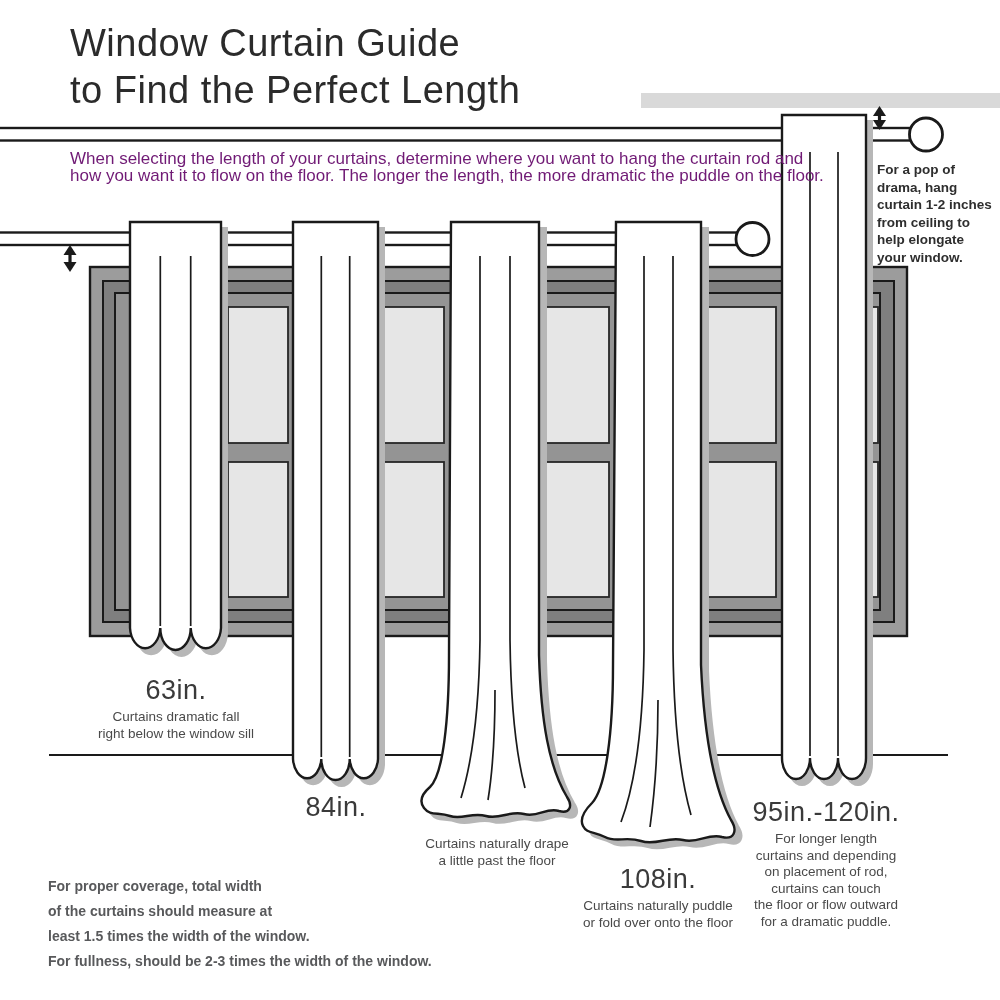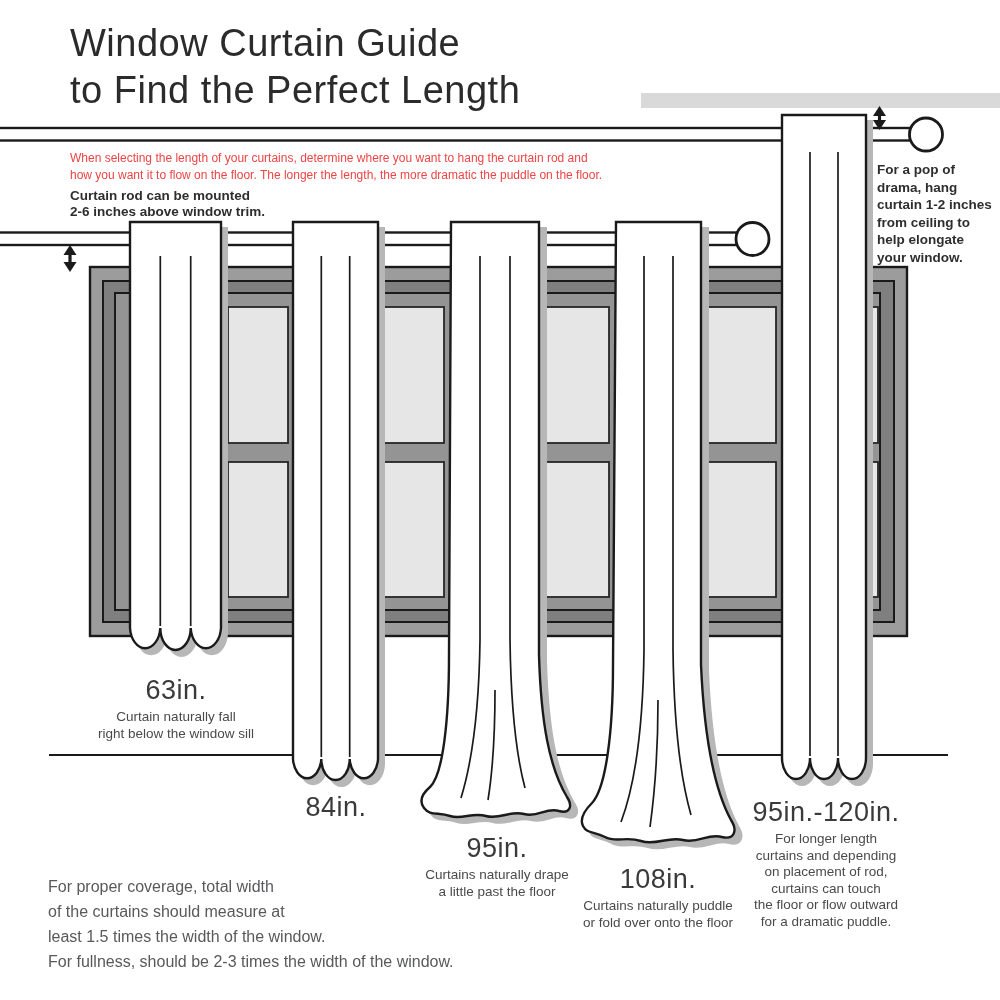--- a/index.html
+++ b/index.html
@@ -7,32 +7,32 @@
     position:relative;width:1000px;height:1000px;background:#fff;overflow:hidden;
     font-family:"Liberation Sans", sans-serif;color:#414042;border-radius:28px;
   }
   #diagram-svg{position:absolute;left:0;top:0;width:1000px;height:1000px;}
 
   
   .title{
     position:absolute;left:70px;top:20px;
     font-size:38px;line-height:47px;font-weight:500;letter-spacing:.5px;color:#2b2b2b;
   }
-  .intro{position:absolute;left:70px;top:150px;font-size:12px;line-height:17px;color:#ef4444;white-space:nowrap;}
+  .intro{position:absolute;left:70px;top:150px;font-size:17px;line-height:17px;color:#701a75;white-space:nowrap;}
   .rod-note{position:absolute;left:70px;top:188px;font-size:13.5px;line-height:15.5px;font-weight:bold;color:#2e2e2e;white-space:nowrap;}
   .drama-note{position:absolute;left:877px;top:161px;font-size:13.5px;line-height:17.5px;font-weight:bold;color:#2e2e2e;white-space:nowrap;}
 
   .cur-label{position:absolute;width:240px;text-align:center;}
   .cur-label .len{font-size:27px;color:#3a3a3a;letter-spacing:.5px;}
   .cur-label .desc{font-size:13.5px;line-height:16.5px;color:#4a4a4a;margin-top:3px;}
   .cur-label.small .len{font-size:27px;}
 
   .footer{
     position:absolute;left:48px;top:874px;
-    font-size:16px;line-height:25px;font-weight:normal;color:#58595b;white-space:nowrap;
+    font-size:14px;line-height:25px;font-weight:bold;color:#58595b;white-space:nowrap;
   }
 
   
   .rod{fill:#ffffff;stroke:var(--line,#1a1a1a);stroke-width:2.4px;}
   .finial{fill:#ffffff;stroke:var(--line,#1a1a1a);stroke-width:2.8px;}
   .strip{fill:var(--ceiling,#d9d9d9);}
   .floor{stroke:var(--line,#1a1a1a);stroke-width:2.2px;}
   .frame-outer{fill:var(--frame-outer,#9c9c9c);stroke:var(--line,#1a1a1a);stroke-width:2.4px;}
   .frame-mid{fill:var(--frame-mid,#7f7f7f);stroke:var(--line,#1a1a1a);stroke-width:2px;}
   .frame-inner{fill:var(--frame-inner,#949494);stroke:var(--line,#1a1a1a);stroke-width:2px;}
@@ -135,48 +135,43 @@
   <div class="title">
     <div>Window Curtain Guide</div>
     <div>to Find the Perfect Length</div>
   </div>
 
   <div class="intro">
     <div>When selecting the length of your curtains, determine where you want to hang the curtain rod and</div>
     <div>how you want it to flow on the floor. The longer the length, the more dramatic the puddle on the floor.</div>
   </div>
 
-  <div class="rod-note">
-    <div>Curtain rod can be mounted</div>
-    <div>2-6 inches above window trim.</div>
-  </div>
 
   <div class="drama-note">
     <div>For a pop of</div>
     <div>drama, hang</div>
     <div>curtain 1-2 inches</div>
     <div>from ceiling to</div>
     <div>help elongate</div>
     <div>your window.</div>
   </div>
 
   <div class="cur-label" style="left:56px;top:675px;">
     <div class="len">63in.</div>
     <div class="desc">
-      <div>Curtain naturally fall</div>
+      <div>Curtains dramatic fall</div>
       <div>right below the window sill</div>
     </div>
   </div>
 
   <div class="cur-label" style="left:216px;top:792px;">
     <div class="len">84in.</div>
   </div>
 
   <div class="cur-label" style="left:377px;top:833px;">
-    <div class="len">95in.</div>
     <div class="desc">
       <div>Curtains naturally drape</div>
       <div>a little past the floor</div>
     </div>
   </div>
 
   <div class="cur-label" style="left:538px;top:864px;">
     <div class="len">108in.</div>
     <div class="desc">
       <div>Curtains naturally puddle</div>

